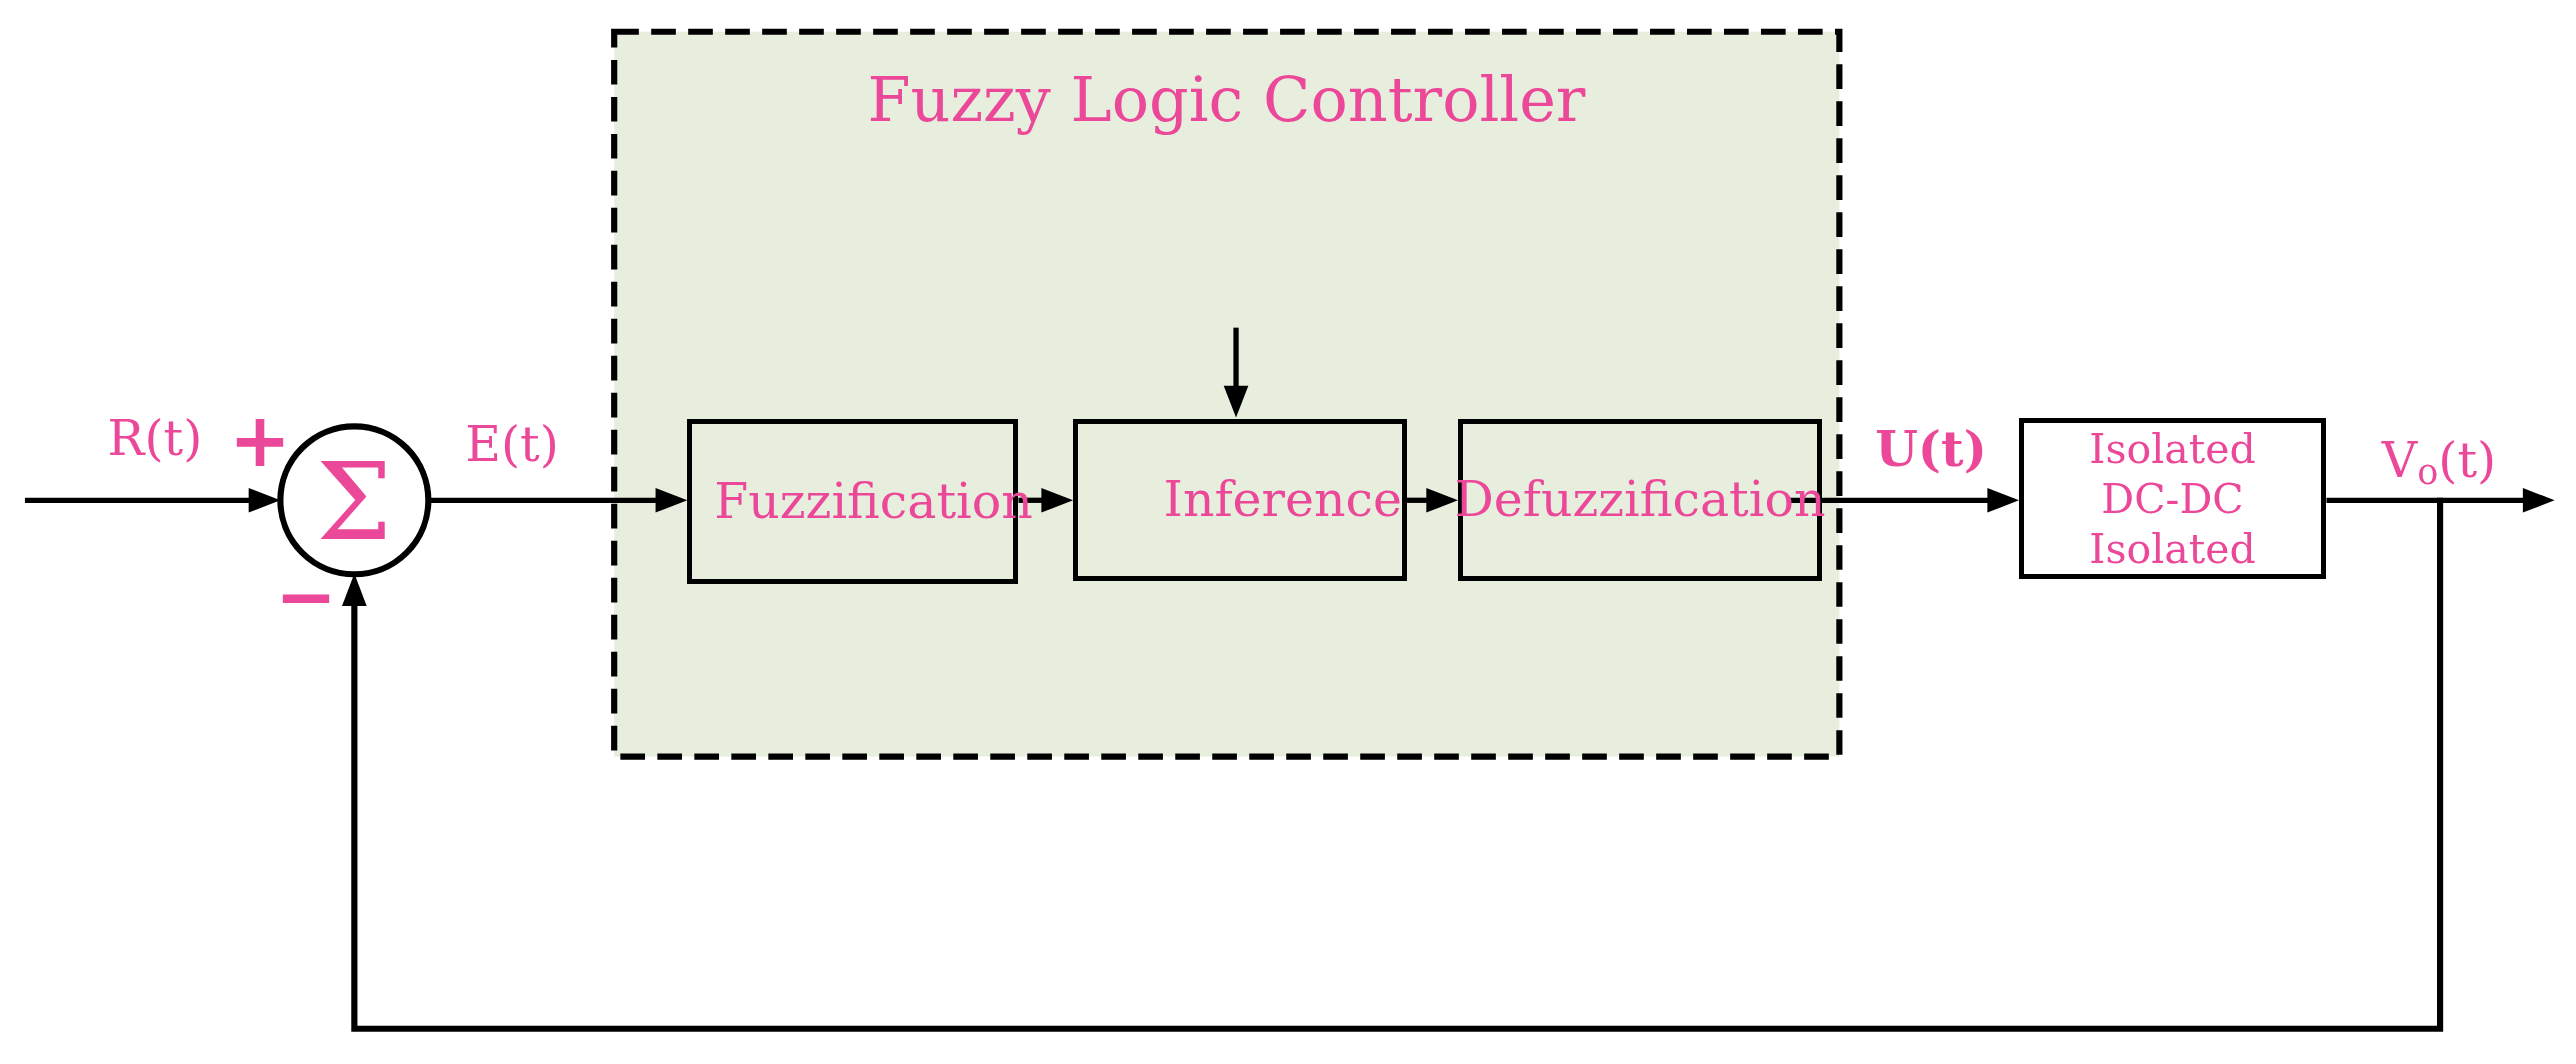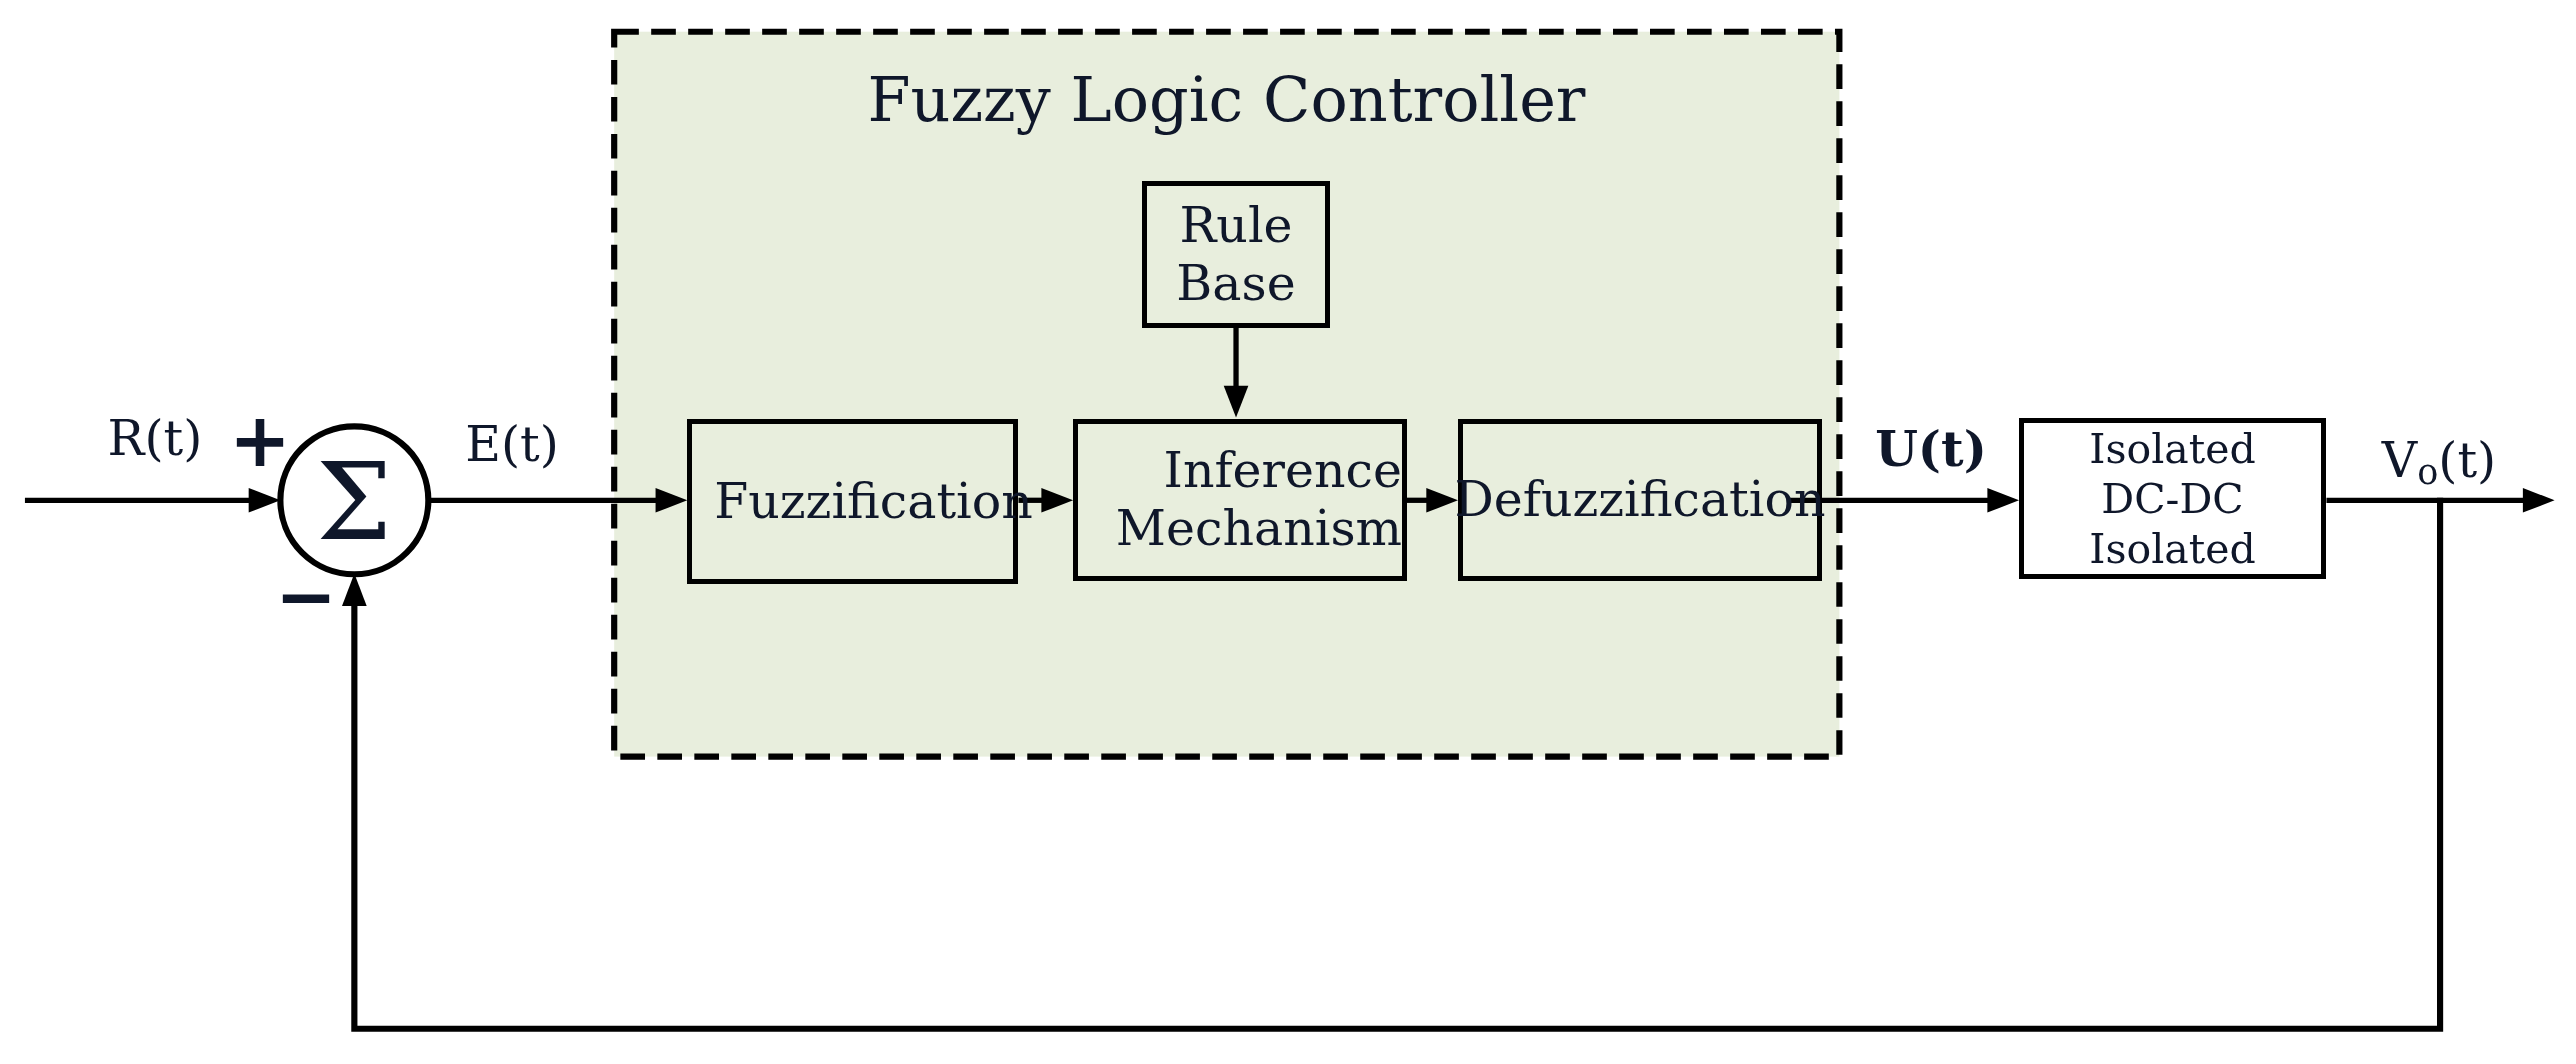--- a/index.html
+++ b/index.html
@@ -6,21 +6,21 @@
     margin: 0;
     padding: 0;
     background: #ffffff;
   }
   #stage {
     position: relative;
     width: 2576px;
     height: 1064px;
     background: #ffffff;
     font-family: "DejaVu Serif", "Liberation Serif", serif;
-    color: #0f172a;
+    color: #ec4899;
     overflow: hidden;
   }
   #wires {
     position: absolute;
     left: 0; top: 0;
   }
   .block {
     position: absolute;
     border: 5.3px solid #000000;
     background: transparent;
@@ -109,32 +109,27 @@
 
     <line x1="2641" y1="568" x2="2866" y2="568" stroke="#000000" stroke-width="6"></line>
     <polygon points="2900,568 2864,554 2864,582" fill="#000000"></polygon>
 
     <path d="M 2770 565 L 2770 1168 L 402 1168 L 402 684" fill="none" stroke="#000000" stroke-width="7"></path>
     <polygon points="402,651 388,688 416,688" fill="#000000"></polygon>
   </svg>
 
   <div class="flc-title">Fuzzy Logic Controller</div>
 
-  <div class="block" id="rule-base-box" style="left:1142px; top:181px; width:188px; height:147px;">
-    <div class="bl">Rule</div>
-    <div class="bl">Base</div>
-  </div>
 
   <div class="block" id="fuzzification-box" style="left:687px; top:419px; width:331px; height:165px;padding-left:42px;">
     <div class="bl">Fuzzification</div>
   </div>
 
   <div class="block" id="inference-box" style="left:1073px; top:419px; width:334px; height:162px;align-items:flex-end;">
     <div class="bl">Inference</div>
-    <div class="bl">Mechanism</div>
   </div>
 
   <div class="block" id="defuzzification-box" style="left:1458px; top:419px; width:364px; height:162px;">
     <div class="bl">Defuzzification</div>
   </div>
 
   <div class="block" id="converter-box" style="left:2019px; top:418px; width:307px; height:161px;">
     <div class="bl">Isolated</div>
     <div class="bl">DC-DC</div>
     <div class="bl">Isolated</div>

